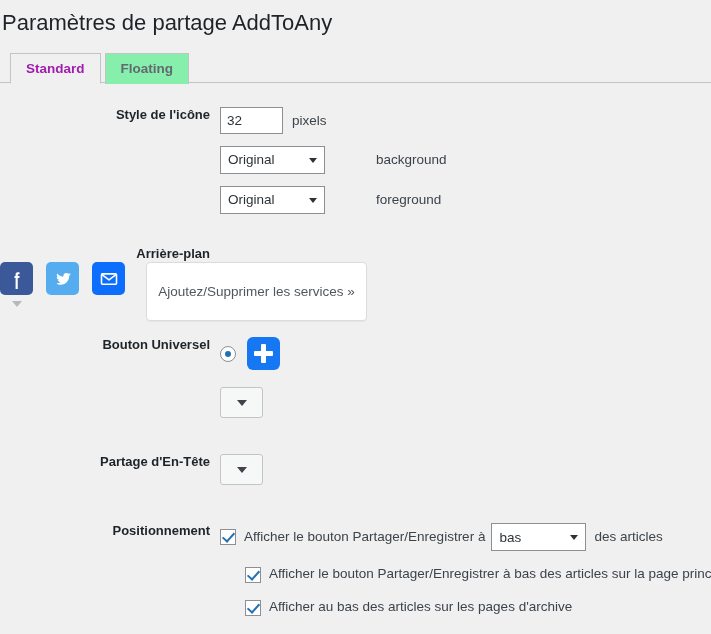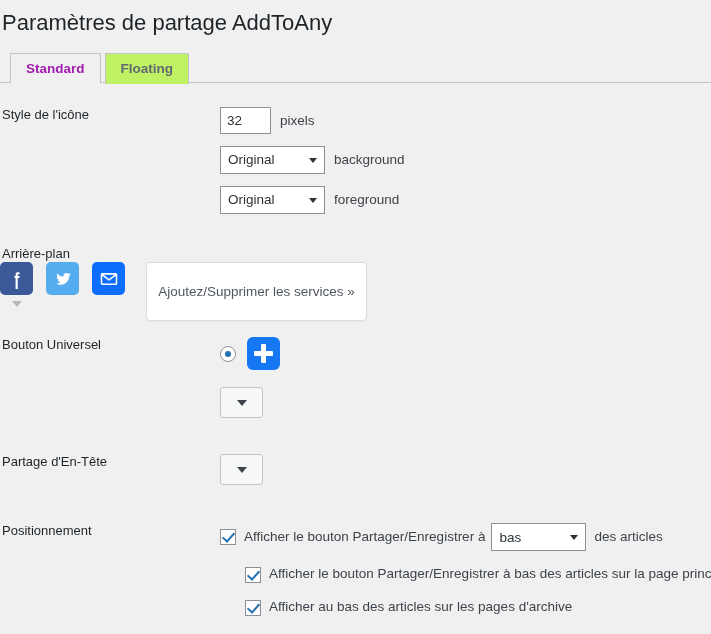--- a/index.html
+++ b/index.html
@@ -36,21 +36,21 @@
   }
   .nav-tab {
     display: inline-block;
     box-sizing: border-box;
     height: 31px;
     line-height: 22px;
     padding: 4px 15px 4px 15px;
     font-size: 13.5px;
     font-weight: 600;
     color: #646970;
-    background: #bef264;
+    background: #86efac;
     border: 1px solid #c3c4c7;
     border-bottom: none;
     margin-right: 4px;
     vertical-align: bottom;
     position: relative;
     top: 1px;
     text-decoration: none;
     cursor: pointer;
   }
   .nav-tab.active {
@@ -65,44 +65,45 @@
   }
   .form-row {
     display: flex;
     align-items: flex-start;
   }
   .row-label {
     width: 220px;
     min-width: 220px;
     box-sizing: border-box;
     font-size: 13px;
-    font-weight: normal;
+    font-weight: bold;
     color: #1d2327;
     padding: 0 10px 0 2px;
     line-height: 1.3;
+    text-align: right;
   }
   .row-field {
     flex: 1;
     min-width: 0;
   }
   .field-line {
     display: flex;
     align-items: center;
     white-space: nowrap;
   }
   .field-text {
     font-size: 13.5px;
     color: #3c434a;
     margin-left: 9px;
   }
 
   
   input.text-input {
     box-sizing: border-box;
-    width: 51px;
+    width: 63px;
     height: 27px;
     padding: 0 6px;
     border: 1px solid #8c8f94;
     background: #fff;
     color: #2c3338;
     font-family: "Liberation Sans", sans-serif;
     font-size: 13.5px;
     border-radius: 0;
     box-shadow: 0 0 0 transparent;
   }
@@ -271,21 +272,21 @@
   .cb-row .cb-label { line-height: 1.4; }
   .sub-rows { padding-left: 25px; }
   .sub-rows .cb-row { margin-top: 14px; }
 
   .gap-arrow-1 { margin-top: 17px; }
   .row-gap-style  { margin-top: 16px; }
   .row-gap-bg     { margin-top: 32px; flex-direction: column; }
   .row-gap-uni    { margin-top: 16px; }
   .row-gap-head   { margin-top: 36px; }
   .row-gap-pos    { margin-top: 38px; }
-  .stack-gap { margin-top: 12px; }
+  .stack-gap { margin-top: 12px; gap: 42px; }
 </style>
 </head>
 <body>
 
 <h1 id="page-title">Paramètres de partage AddToAny</h1>
 
 <div id="tab-strip">
   <a class="nav-tab active" href="#">Standard</a><a class="nav-tab" href="#">Floating</a>
 </div>
 

